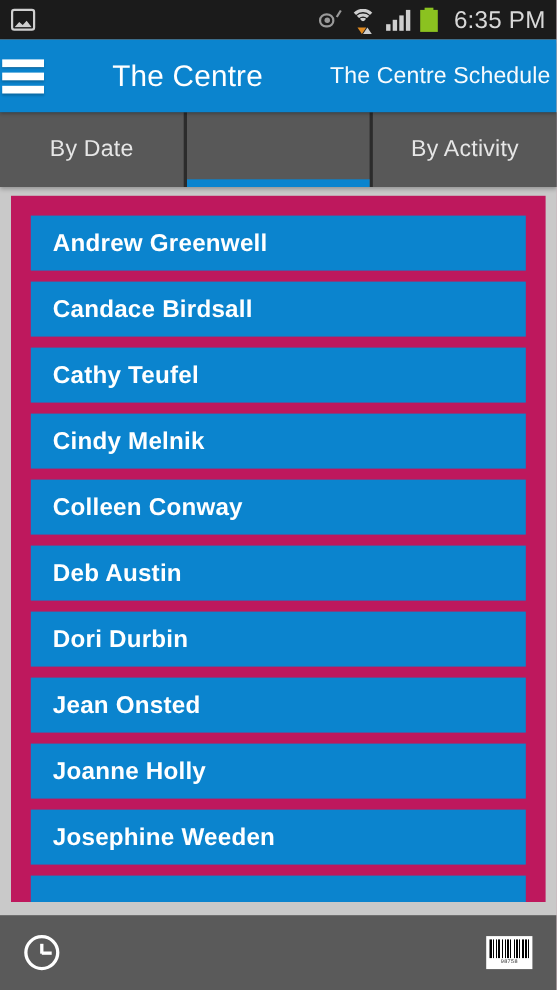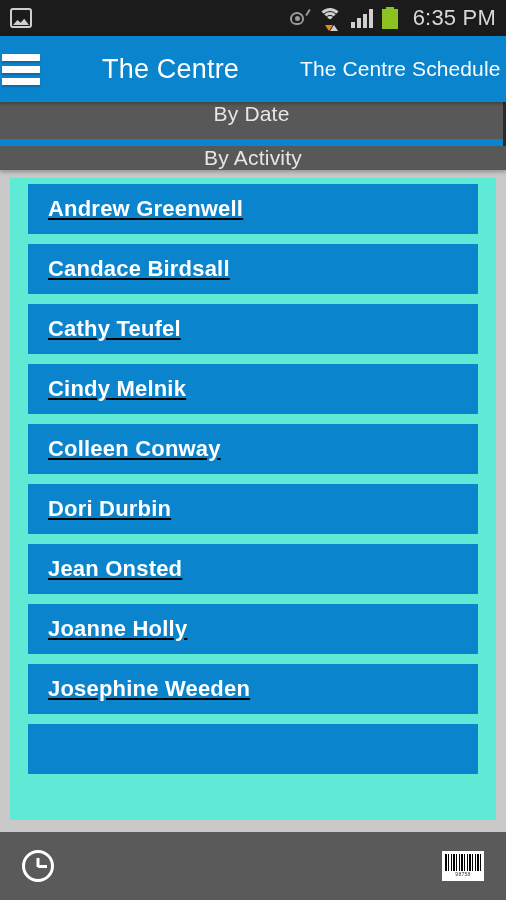--- a/index.html
+++ b/index.html
@@ -53,21 +53,20 @@
   .app-sub {
     color:#ffffff; font-size:21px; font-weight:400;
     margin-left:13px; letter-spacing:.1px; opacity:.97;text-align:right;
   }
 
   
   .tabbar {
     height:68px; background:#2b2b2b;
     display:flex; position:relative; z-index:3;
     box-shadow:0 2px 4px rgba(0,0,0,.28);
-    flex-direction:column;
   }
   .tab {
     flex:1; background:#585858;
     display:flex; align-items:center; justify-content:center;
     color:#e6e6e6; font-size:21px; letter-spacing:.2px;
     position:relative;
     border-right:3px solid #2b2b2b;
   }
   .tab:last-child { border-right:none; }
   .tab.active .tab-ind {
@@ -77,26 +76,25 @@
   .tab-ind { display:none; }
   .tab.active .tab-ind { display:block; }
 
   
   .content {
     position:absolute; top:170px; left:0; right:0; bottom:68px;
     background:#c9c9c9;
     padding:8px 10px 12px 10px;
   }
   .list-card {
-    background:#5eead4;
+    background:#be185d;
     width:100%; height:100%;
-    padding:6px 18px 0 18px;
+    padding:18px 18px 0 18px;
     overflow:hidden;
     position:relative;
-    text-decoration:underline;
   }
   .list-item {
     background:#0b84ce;
     height:50px;
     margin-bottom:10px;
     display:flex; align-items:center;
     padding-left:20px;
     color:#ffffff;
     font-size:22px;
     font-weight:bold;
@@ -262,20 +260,23 @@
       <div class="list-item">
         <span>Cathy Teufel</span>
       </div>
       <div class="list-item">
         <span>Cindy Melnik</span>
       </div>
       <div class="list-item">
         <span>Colleen Conway</span>
       </div>
       <div class="list-item">
+        <span>Deb Austin</span>
+      </div>
+      <div class="list-item">
         <span>Dori Durbin</span>
       </div>
       <div class="list-item">
         <span>Jean Onsted</span>
       </div>
       <div class="list-item">
         <span>Joanne Holly</span>
       </div>
       <div class="list-item">
         <span>Josephine Weeden</span>

